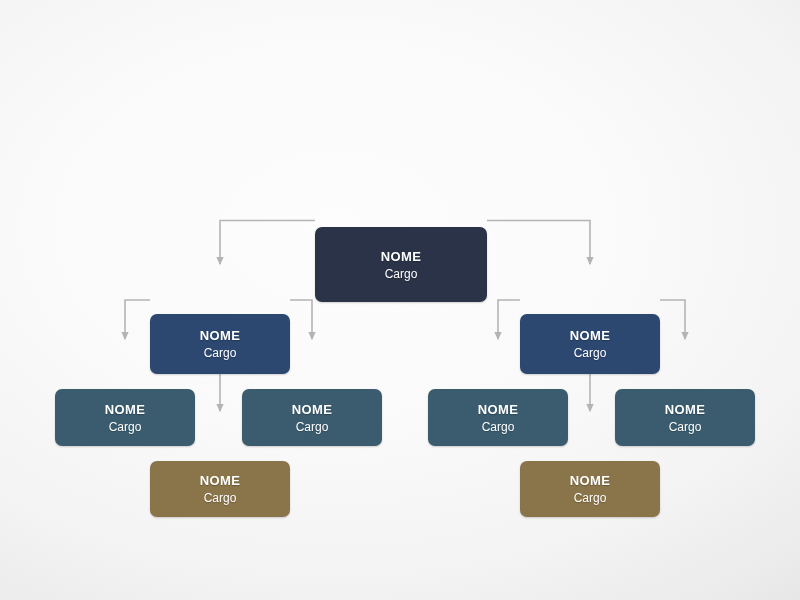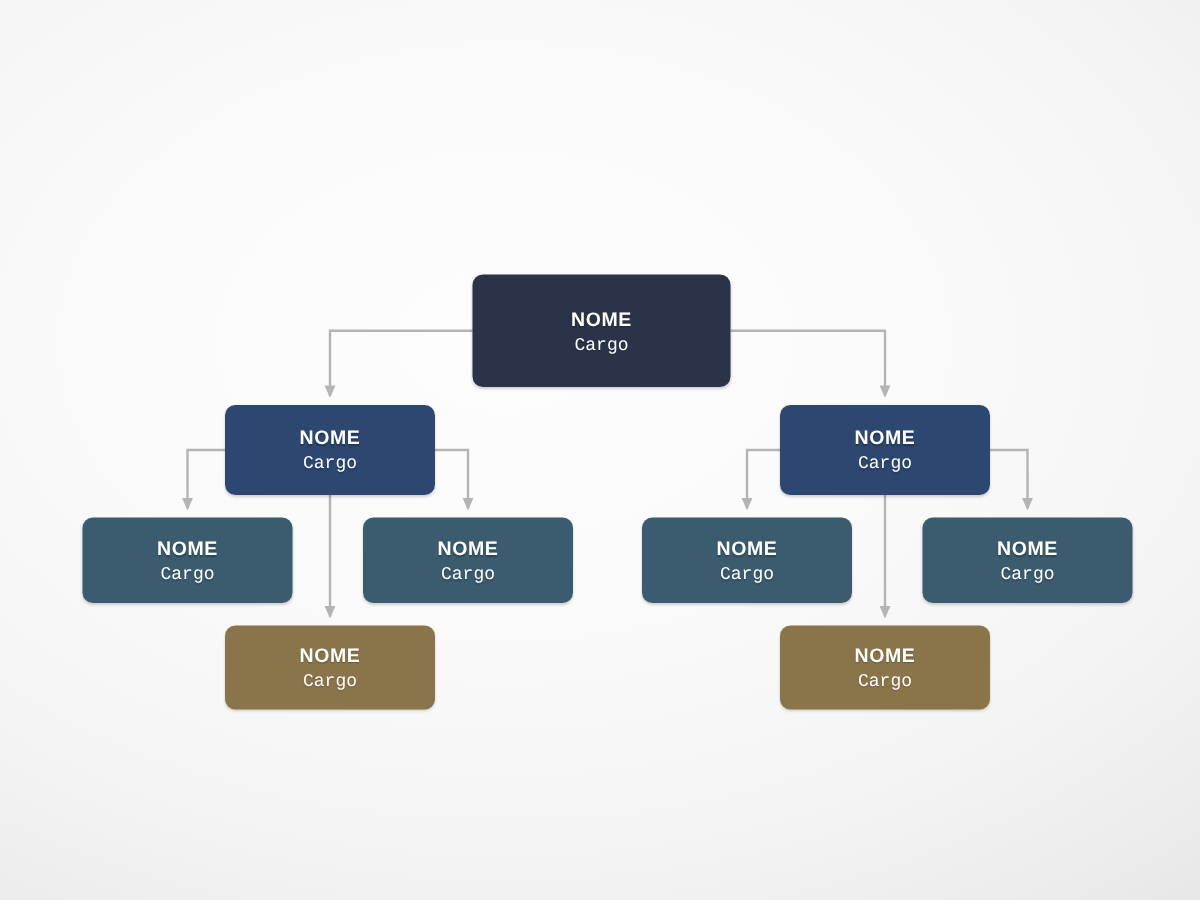--- a/index.html
+++ b/index.html
@@ -34,33 +34,33 @@
     box-sizing: border-box;
     border-radius: 7px;
     display: flex;
     flex-direction: column;
     align-items: center;
     justify-content: center;
     color: #ffffff;
     text-align: center;
     box-shadow: 0 1px 2px rgba(0,0,0,0.18);
     line-height: 1;
+    margin-top: 44px;
   }
   .node .nome {
     font-size: 13px;
     font-weight: bold;
     letter-spacing: 0.4px;
     margin-bottom: 5px;
     text-shadow: 0 1px 1px rgba(0,0,0,0.25);
   }
   .node .cargo {
     font-size: 12px;
     font-weight: normal;
     text-shadow: 0 1px 1px rgba(0,0,0,0.2);
-    font-family: Liberation Mono, monospace;
   }
   .lvl-root  { background: #2a3347; }
   .lvl-two   { background: #2c4770; }
   .lvl-three { background: #3a5c6e; }
   .lvl-four  { background: #8a7449; }
 </style>
 </head>
 <body>
 
 <div id="canvas">

